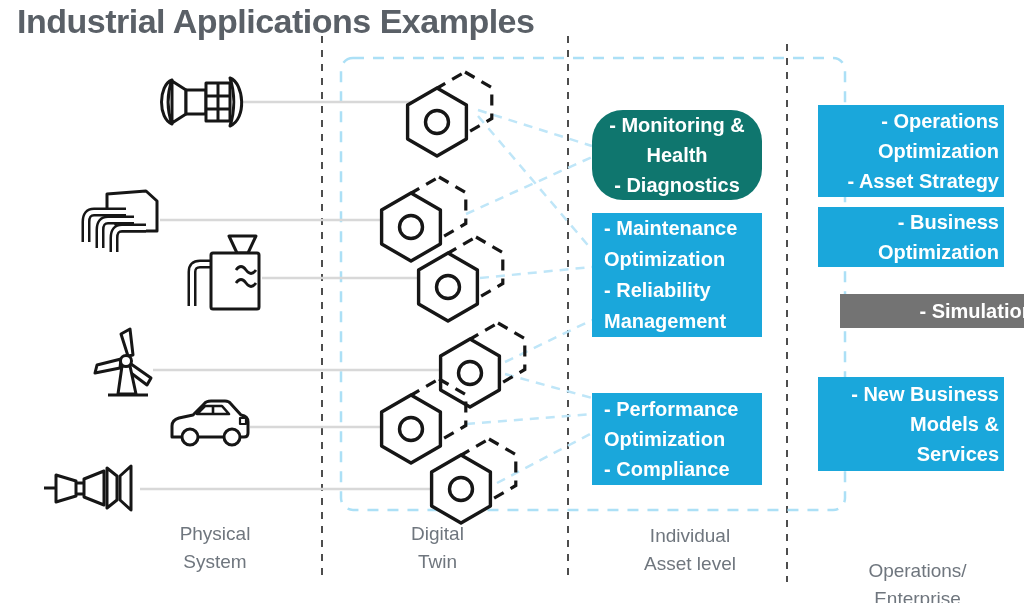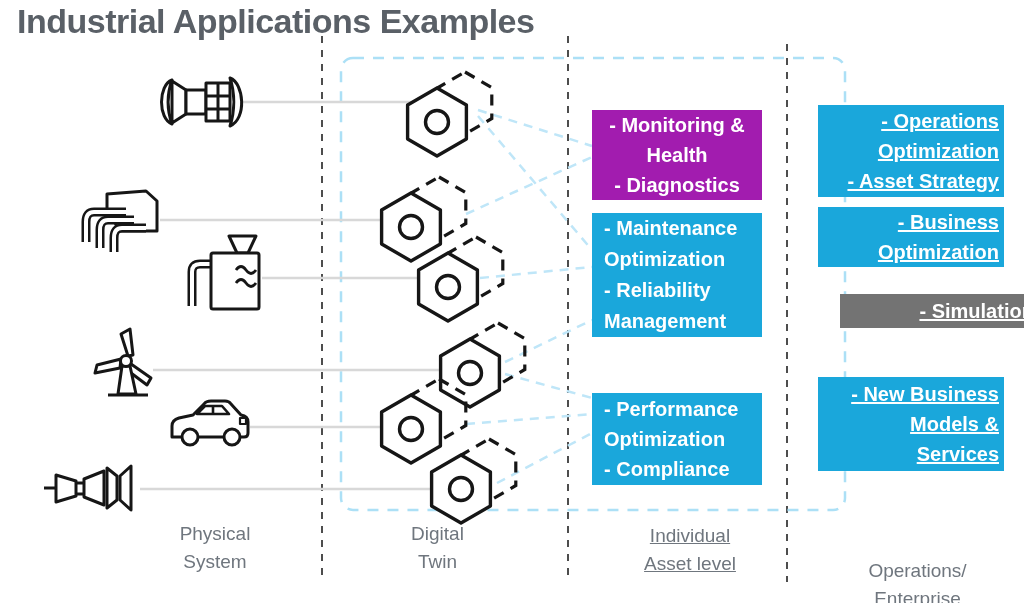--- a/index.html
+++ b/index.html
@@ -11,21 +11,21 @@
     position:absolute;left:17px;top:2px;font-size:34px;font-weight:bold;
     color:#5a6067;letter-spacing:-0.5px;white-space:nowrap;
   }
   svg.art{position:absolute;left:0;top:0;}
   .bluebox{
     position:absolute;color:#ffffff;font-weight:bold;font-size:20px;line-height:30px;
     white-space:pre-line;box-sizing:border-box;
   }
   .bluebox.center{text-align:center;}
   .bluebox.left{text-align:left;padding-left:12px;}
-  .bluebox.right{text-align:right;padding-right:5px;text-decoration:underline;}
+  .bluebox.right{text-align:right;padding-right:5px;}
   .col-label{
     position:absolute;color:#6f767e;font-size:19px;line-height:28px;
     text-align:center;white-space:pre-line;
   }
 </style>
 </head>
 <body>
 
 <div id="canvas">
 
@@ -130,21 +130,21 @@
       <line x1="76" y1="483" x2="84" y2="483"></line>
       <line x1="76" y1="494" x2="84" y2="494"></line>
       <polygon points="84,479 104,471 104,505 84,497"></polygon>
       <polygon points="107,468 117,476 117,500 107,508"></polygon>
       <polygon points="120,476 131,466 131,510 120,500"></polygon>
     </g>
   </svg>
 
   <div id="title">Industrial Applications Examples</div>
 
-  <div class="bluebox center" style="left:592px;top:110px;width:170px;height:90px;background:#a21caf;">- Monitoring &amp;
+  <div class="bluebox center" style="left:592px;top:110px;width:170px;height:90px;background:#0f766e;border-radius:31px;">- Monitoring &amp;
 Health
 - Diagnostics</div>
   <div class="bluebox left" style="left:592px;top:213px;width:170px;height:124px;line-height:31px;background:#1AA7DB;">- Maintenance
 Optimization
 - Reliability
 Management</div>
   <div class="bluebox left" style="left:592px;top:355px;width:170px;height:92px;padding-top:1px;background:#1AA7DB;margin-top:38px;">- Performance
 Optimization
 - Compliance</div>
 
@@ -155,19 +155,19 @@
 Optimization</div>
   <div class="bluebox right" style="left:840px;top:294px;width:210px;height:34px;padding-top:2px;background:#737373;">- Simulations</div>
   <div class="bluebox right" style="left:818px;top:377px;width:186px;height:94px;padding-top:2px;background:#1AA7DB;">- New Business
 Models &amp;
 Services</div>
 
   <div class="col-label" style="left:150px;top:520px;width:130px;">Physical
 System</div>
   <div class="col-label" style="left:380px;top:520px;width:115px;">Digital
 Twin</div>
-  <div class="col-label" style="left:610px;top:522px;width:160px;text-decoration:underline;">Individual
+  <div class="col-label" style="left:610px;top:522px;width:160px;">Individual
 Asset level</div>
   <div class="col-label" style="left:845px;top:513px;width:145px;margin-top:44px;">Operations/
 Enterprise
 level</div>
 
 </div>
 
 </body></html>

